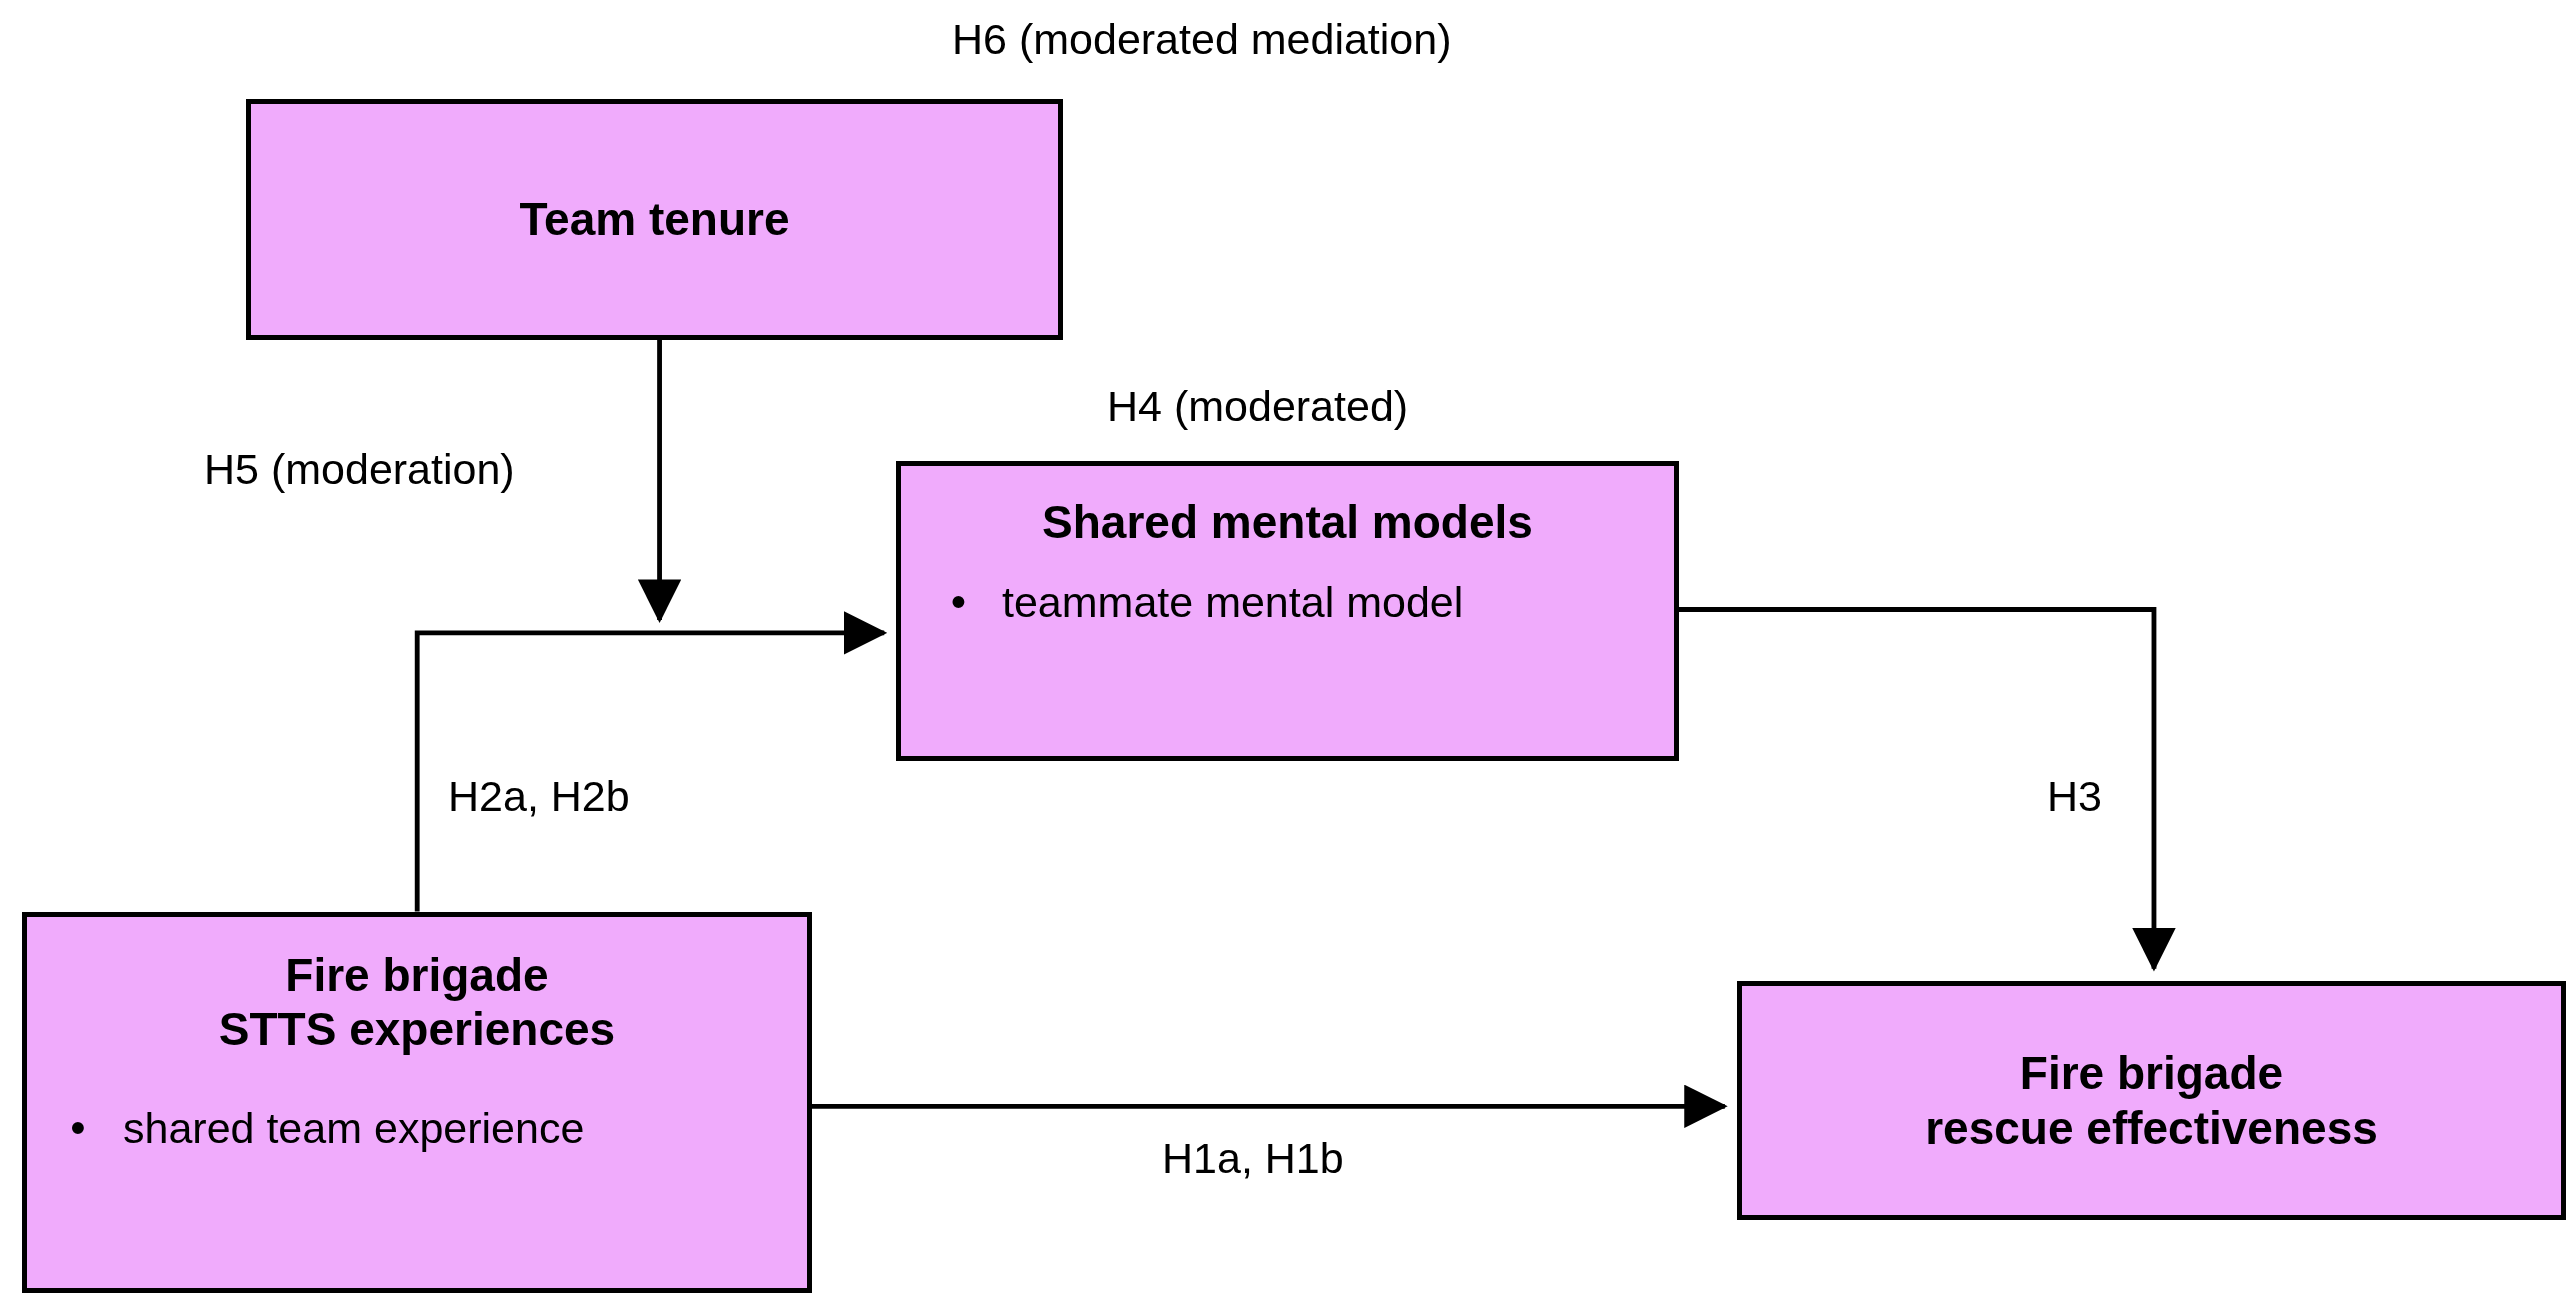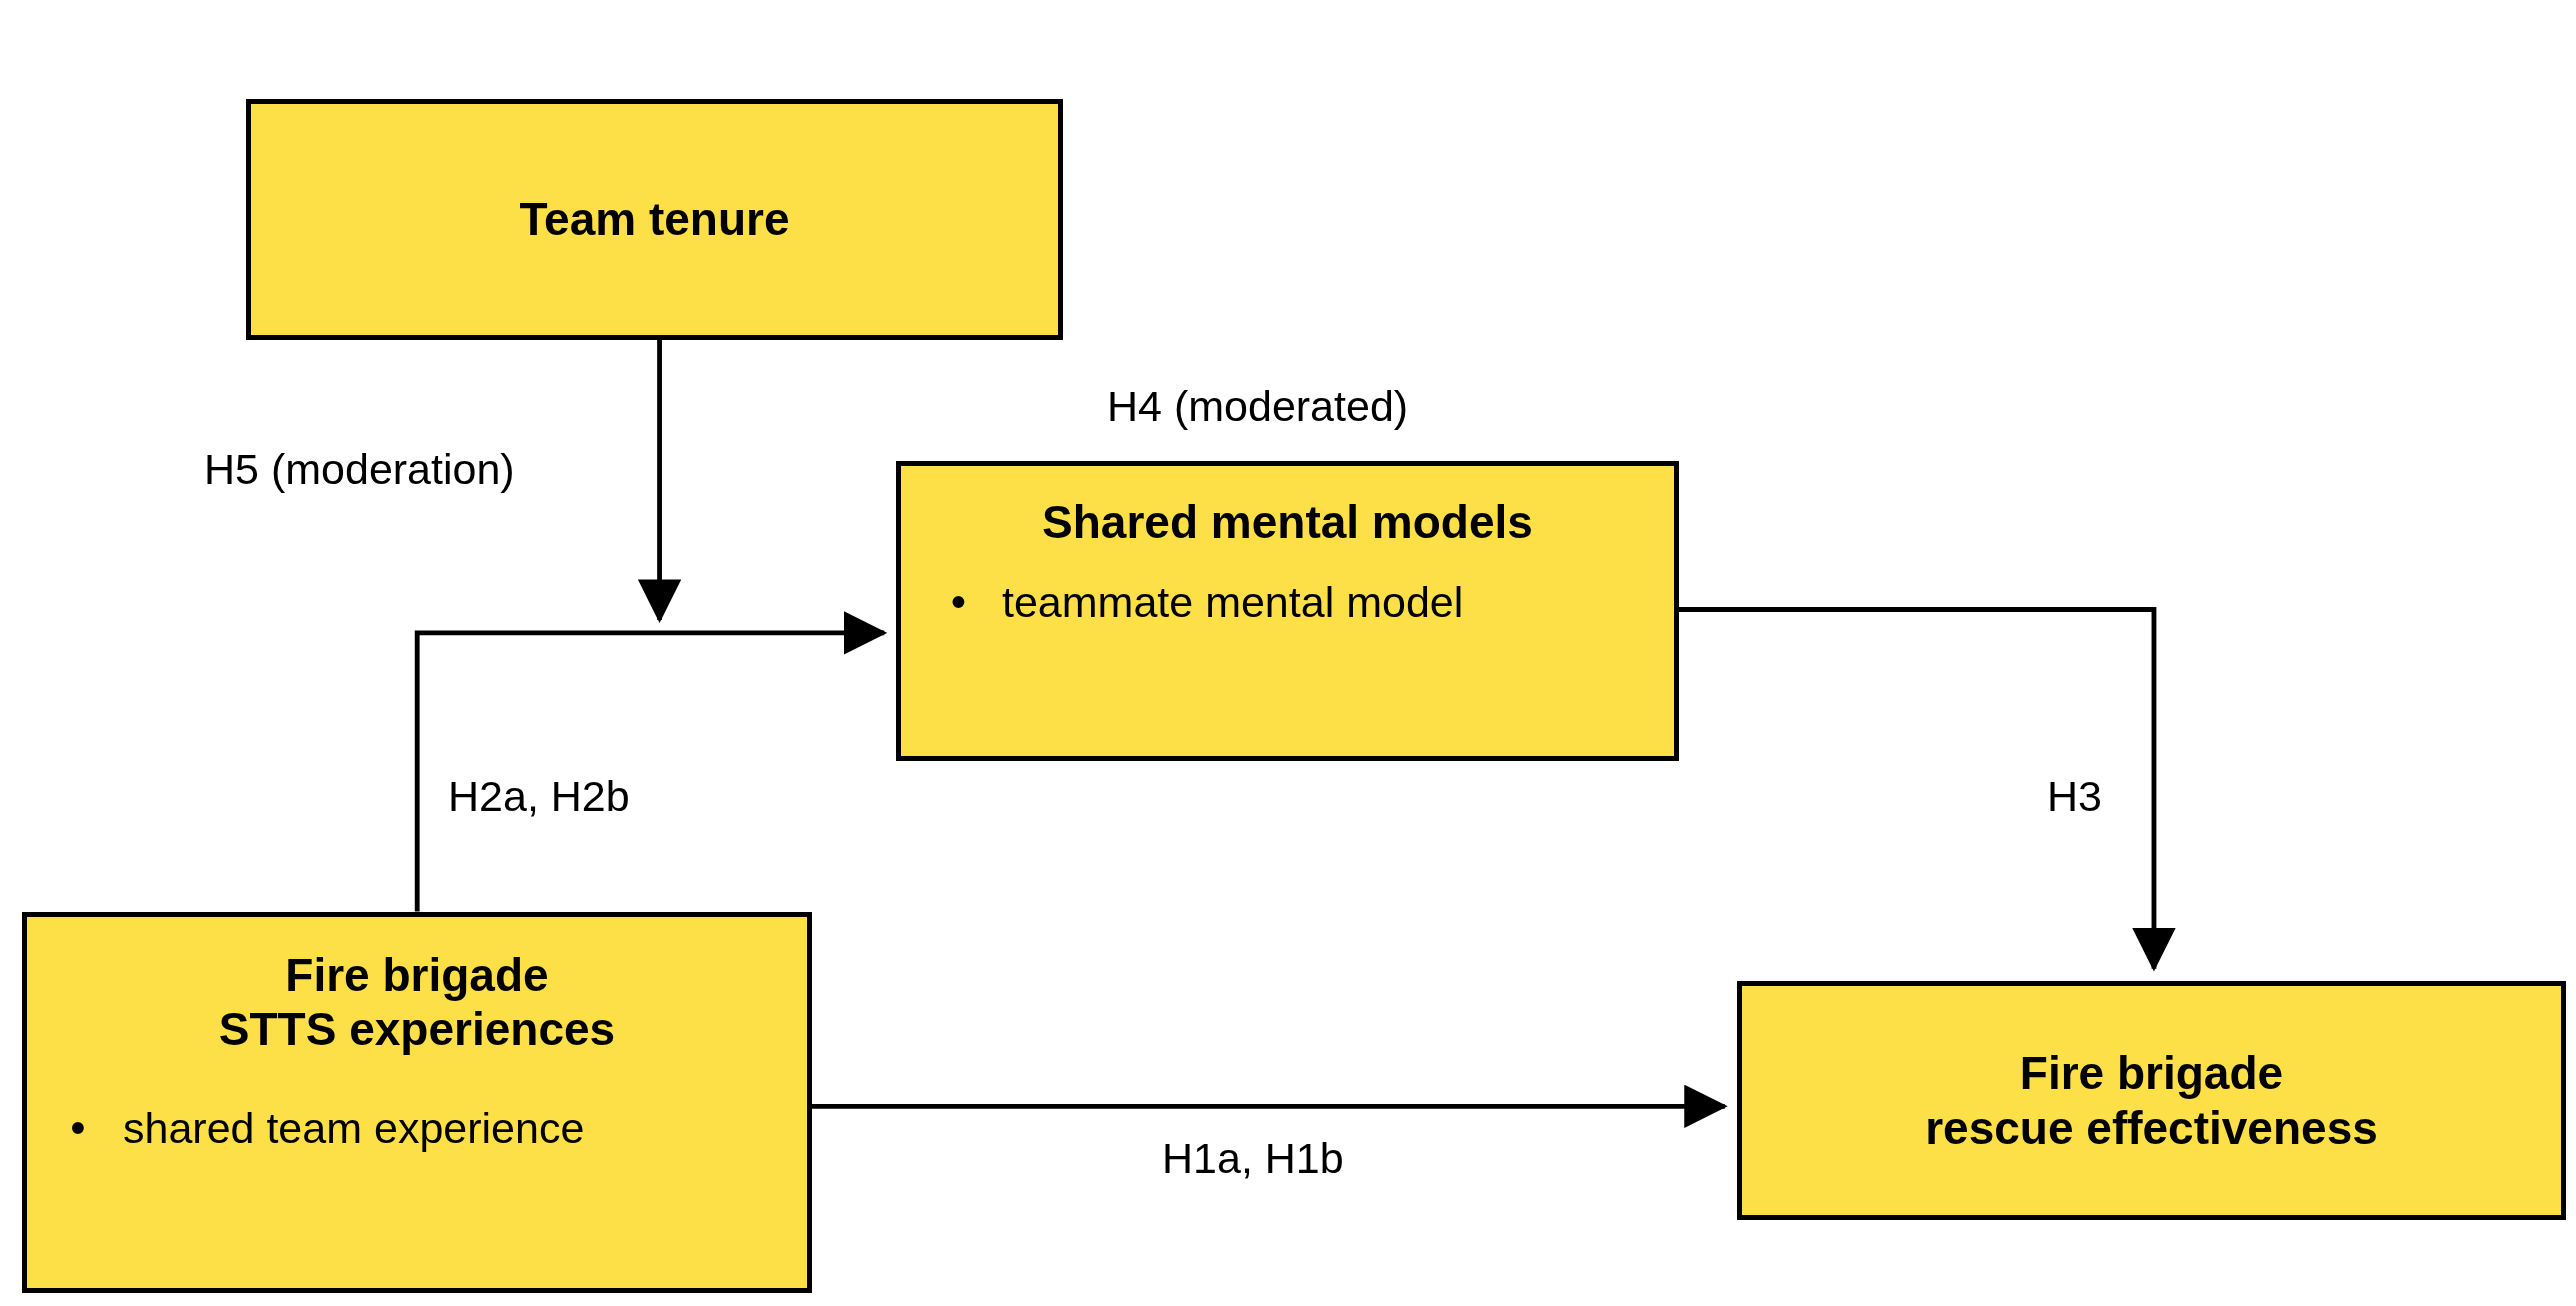--- a/index.html
+++ b/index.html
@@ -19,21 +19,21 @@
     position: absolute;
     left: 0;
     top: 0;
     width: 2576px;
     height: 1306px;
   }
   .node-box {
     position: absolute;
     box-sizing: border-box;
     border: 5.6px solid #000000;
-    background: #fde047;
+    background: #f0abfc;
     display: flex;
     flex-direction: column;
     justify-content: center;
   }
   .node-title {
     text-align: center;
     font-weight: bold;
     color: #000000;
     line-height: 1.18;
     white-space: pre-line;
@@ -150,20 +150,21 @@
     <ul class="node-bullets">
       <li>shared team experience</li>
     </ul>
   </div>
 
   <div class="node-box" id="box-rescue-effectiveness">
     <div class="node-title">Fire brigade
 rescue effectiveness</div>
   </div>
 
+  <div class="edge-label" id="label-h6">H6 (moderated mediation)</div>
 
   <div class="edge-label" id="label-h4">H4 (moderated)</div>
 
   <div class="edge-label" id="label-h5">H5 (moderation)</div>
 
   <div class="edge-label" id="label-h2">H2a, H2b</div>
 
   <div class="edge-label" id="label-h3">H3</div>
 
   <div class="edge-label" id="label-h1">H1a, H1b</div>

